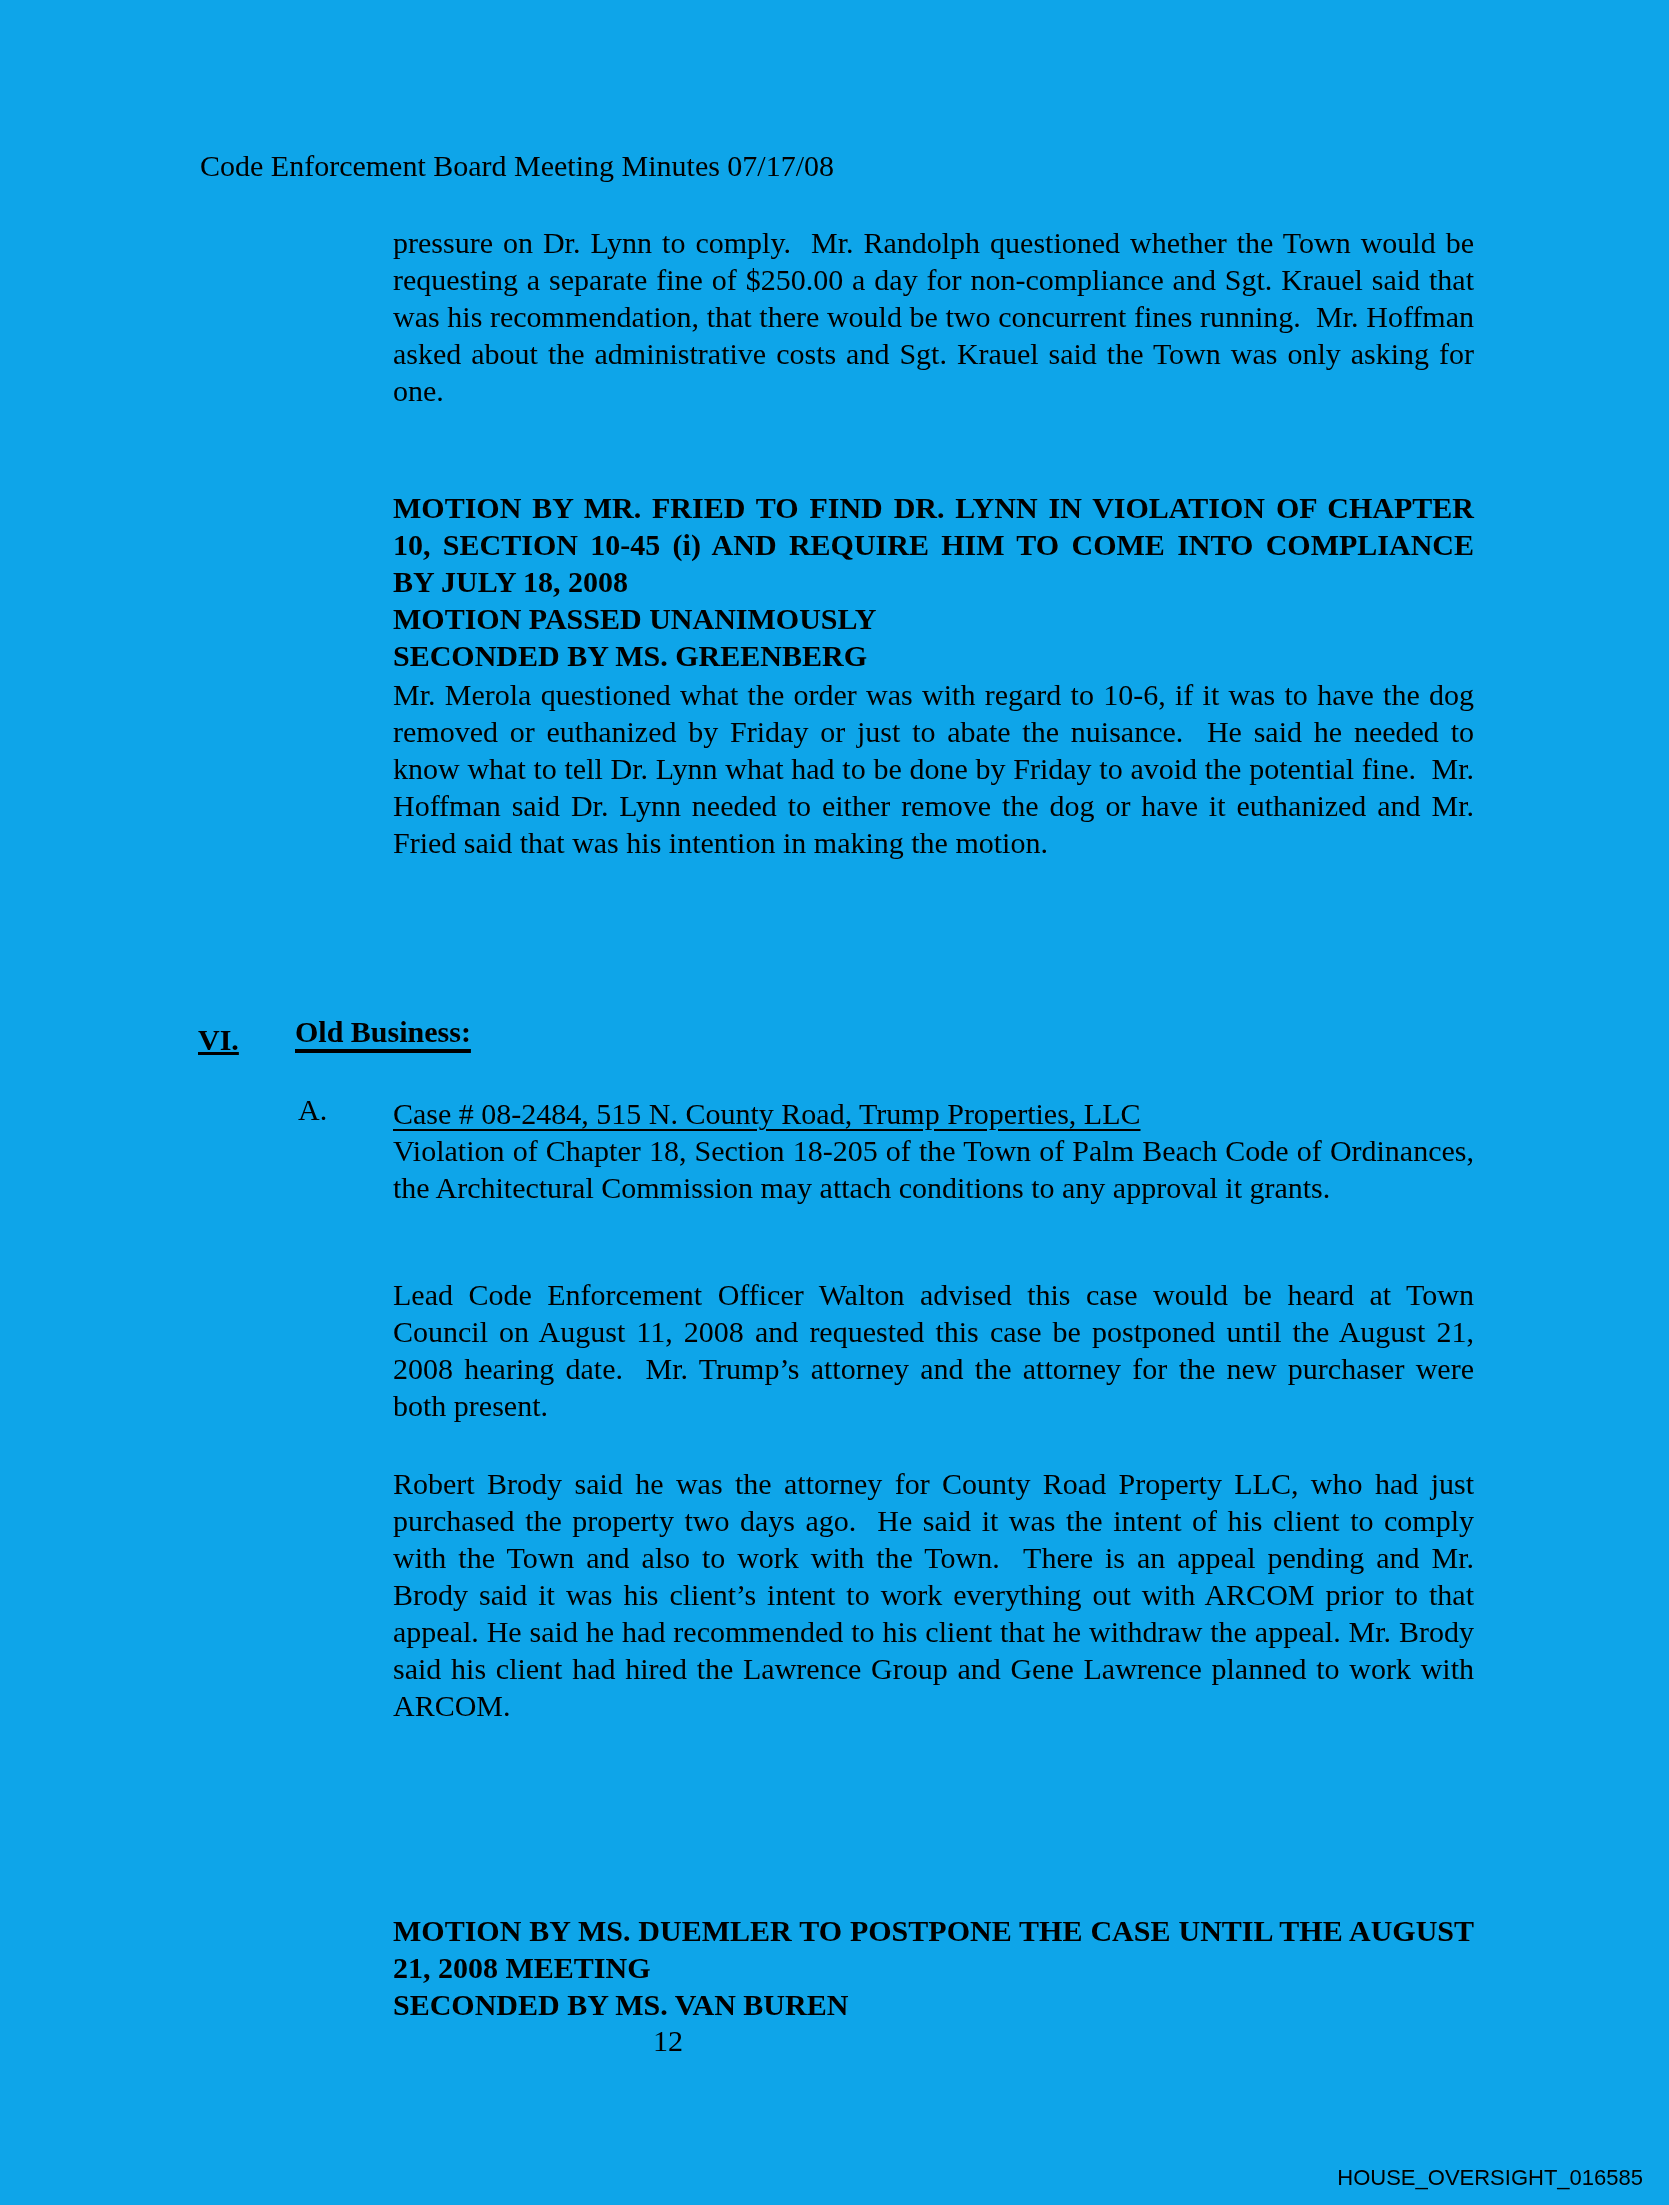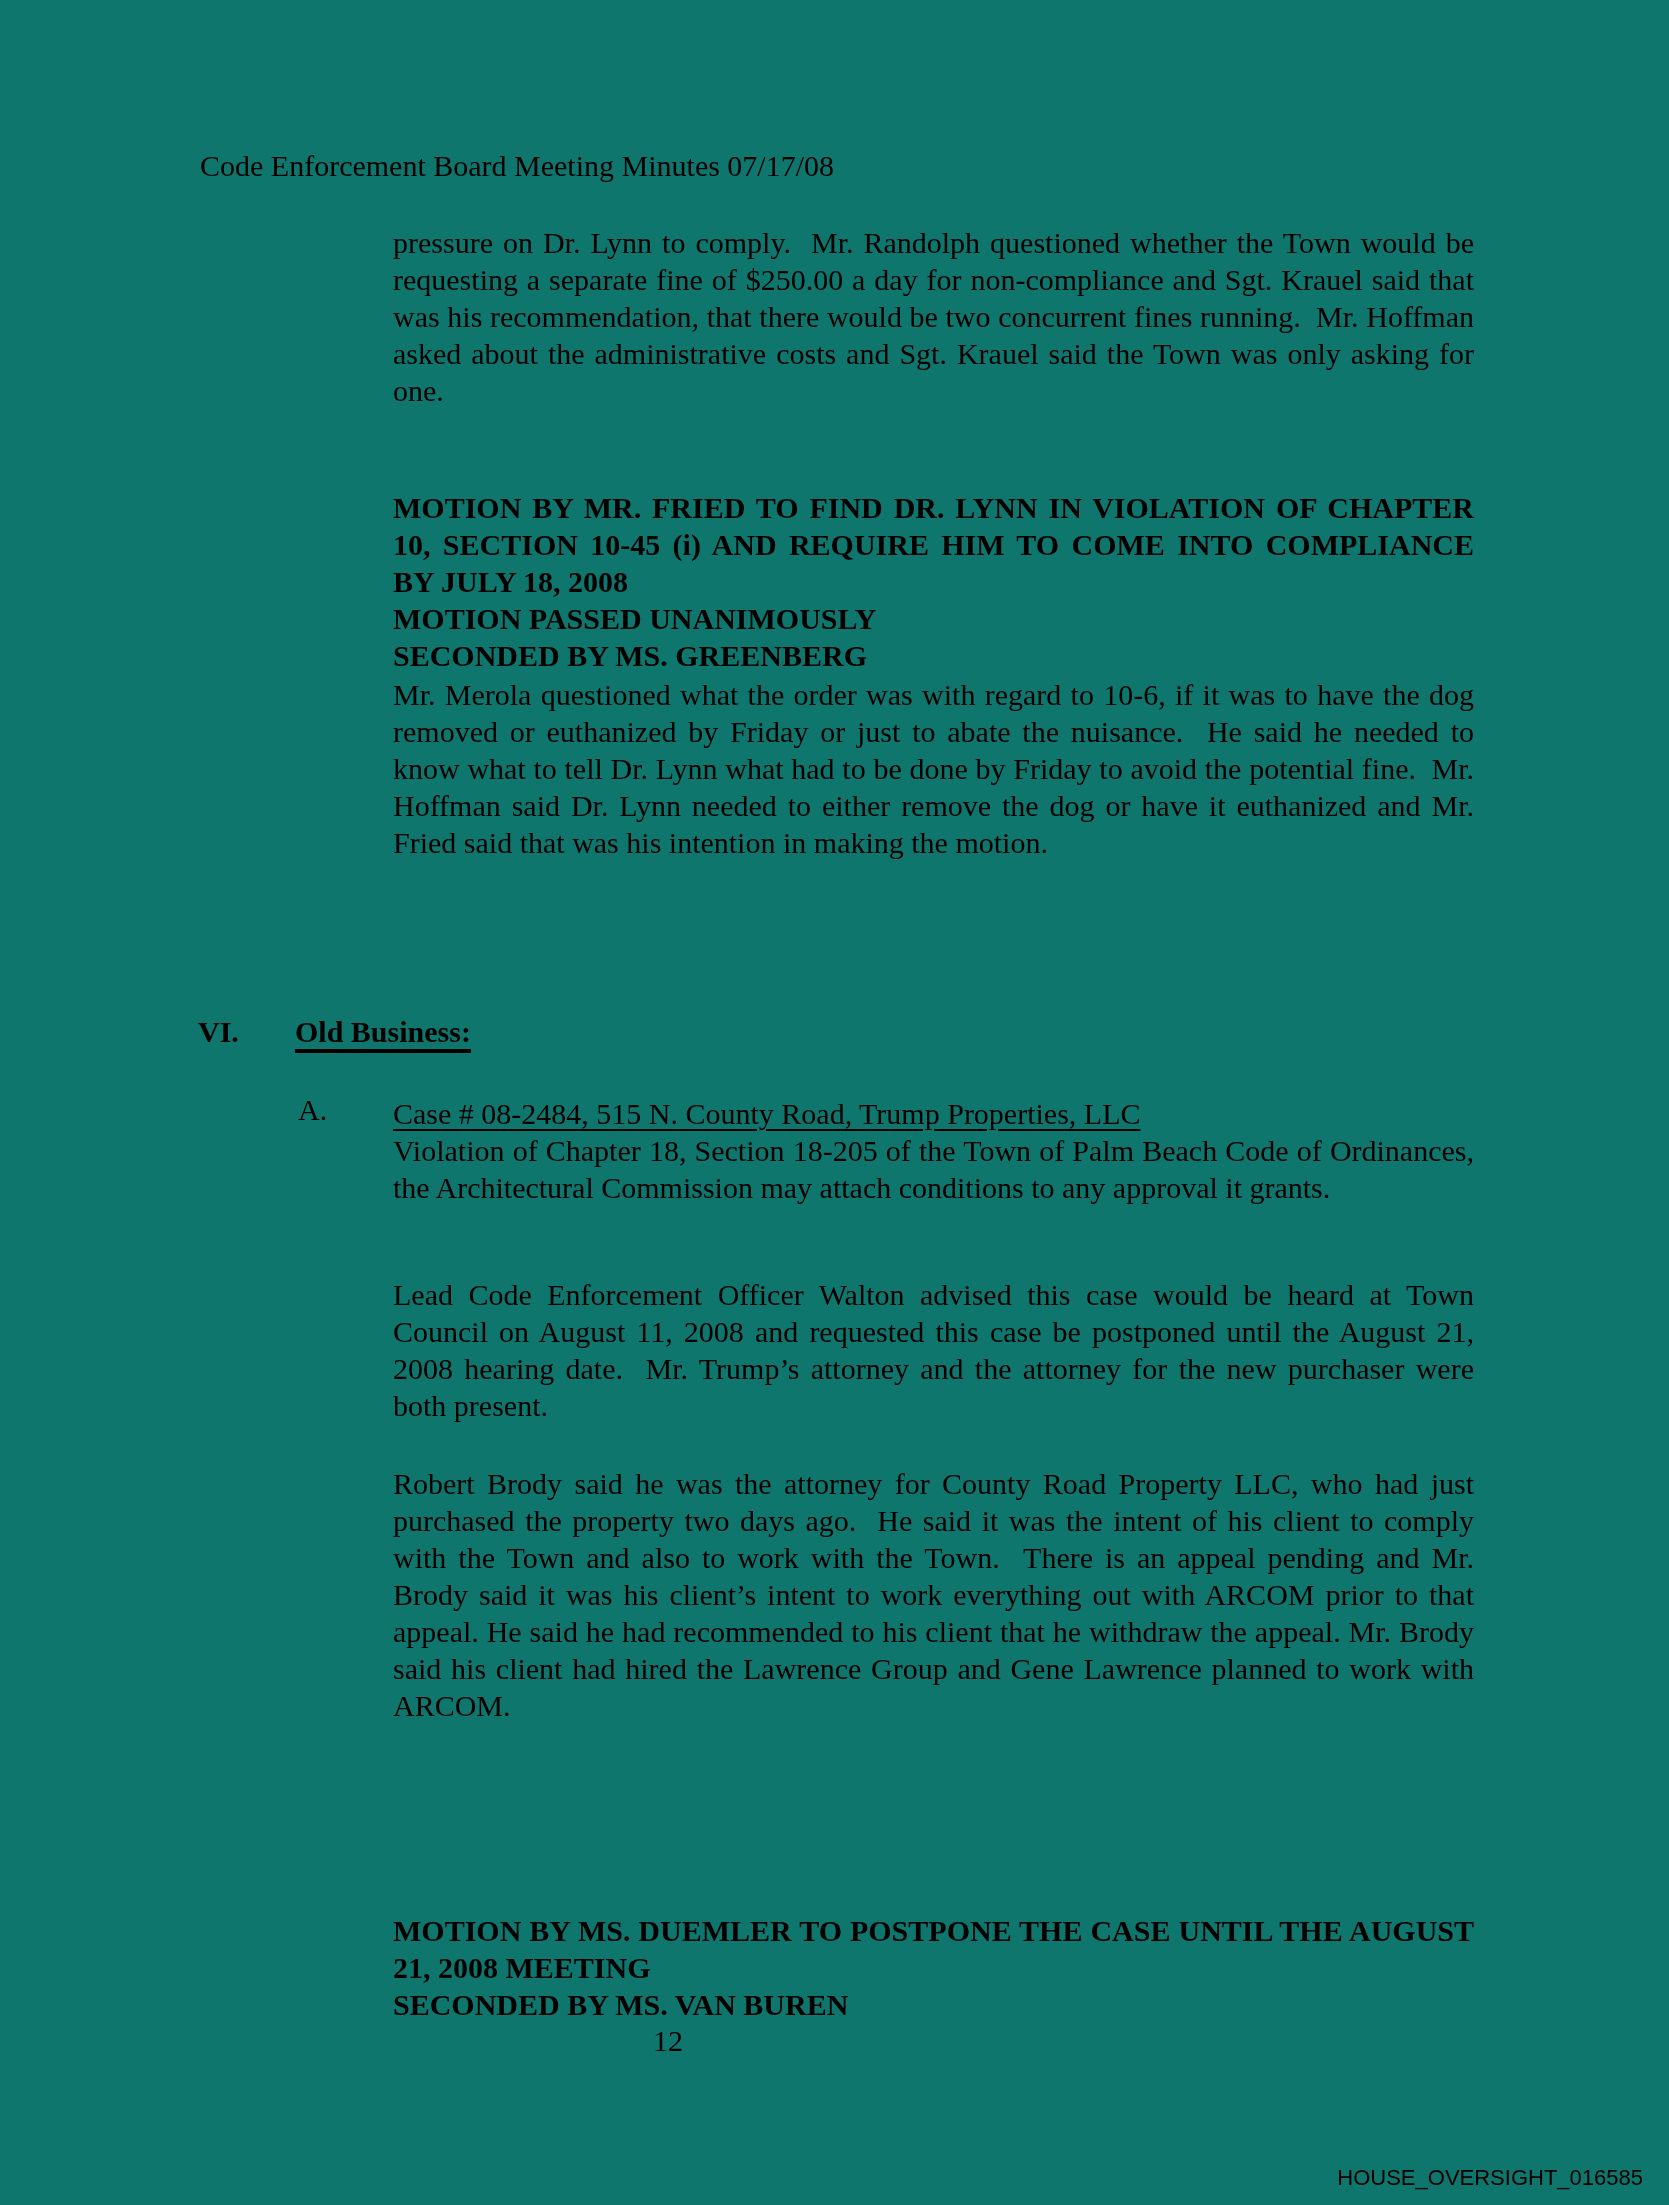--- a/index.html
+++ b/index.html
@@ -4,21 +4,21 @@
 <style>
   html, body {
     margin: 0;
     padding: 0;
     background: #ffffff;
   }
   .page {
     position: relative;
     width: 1669px;
     height: 2205px;
-    background: #0f766e;
+    background: #0ea5e9;
     color: #000000;
     font-family: "Liberation Serif", "DejaVu Serif", serif;
     font-size: 30px;
     line-height: 37px;
     overflow: hidden;
   }
   .abs { position: absolute; }
   .justify {
     text-align: justify;
     text-align-last: left;
@@ -32,21 +32,21 @@
     left: 200px;
     top: 147px;
     white-space: pre;
   }
   .para-pressure { top: 224px; }
   .motion { font-weight: bold; }
   .motion p { margin: 0; }
   .motion-fried { top: 449px; margin-top: 40px; }
   .para-merola { top: 676px; }
   .section-heading { top: 1013px; left: 0; width: 1669px; font-weight: bold; }
-  .section-numeral { position: absolute; left: 198px; top: 0; }
+  .section-numeral { position: absolute; left: 198px; top: 8px; text-decoration: underline; }
   .section-title {
     position: absolute; left: 295px; top: 0;
     text-decoration: underline;
     text-decoration-thickness: 3.9px;
     text-underline-offset: 6.5px;
   }
   .case-letter { left: 298px; top: 1091px; }
   .case-block { top: 1095px; }
   .case-title {
     text-decoration: underline;

